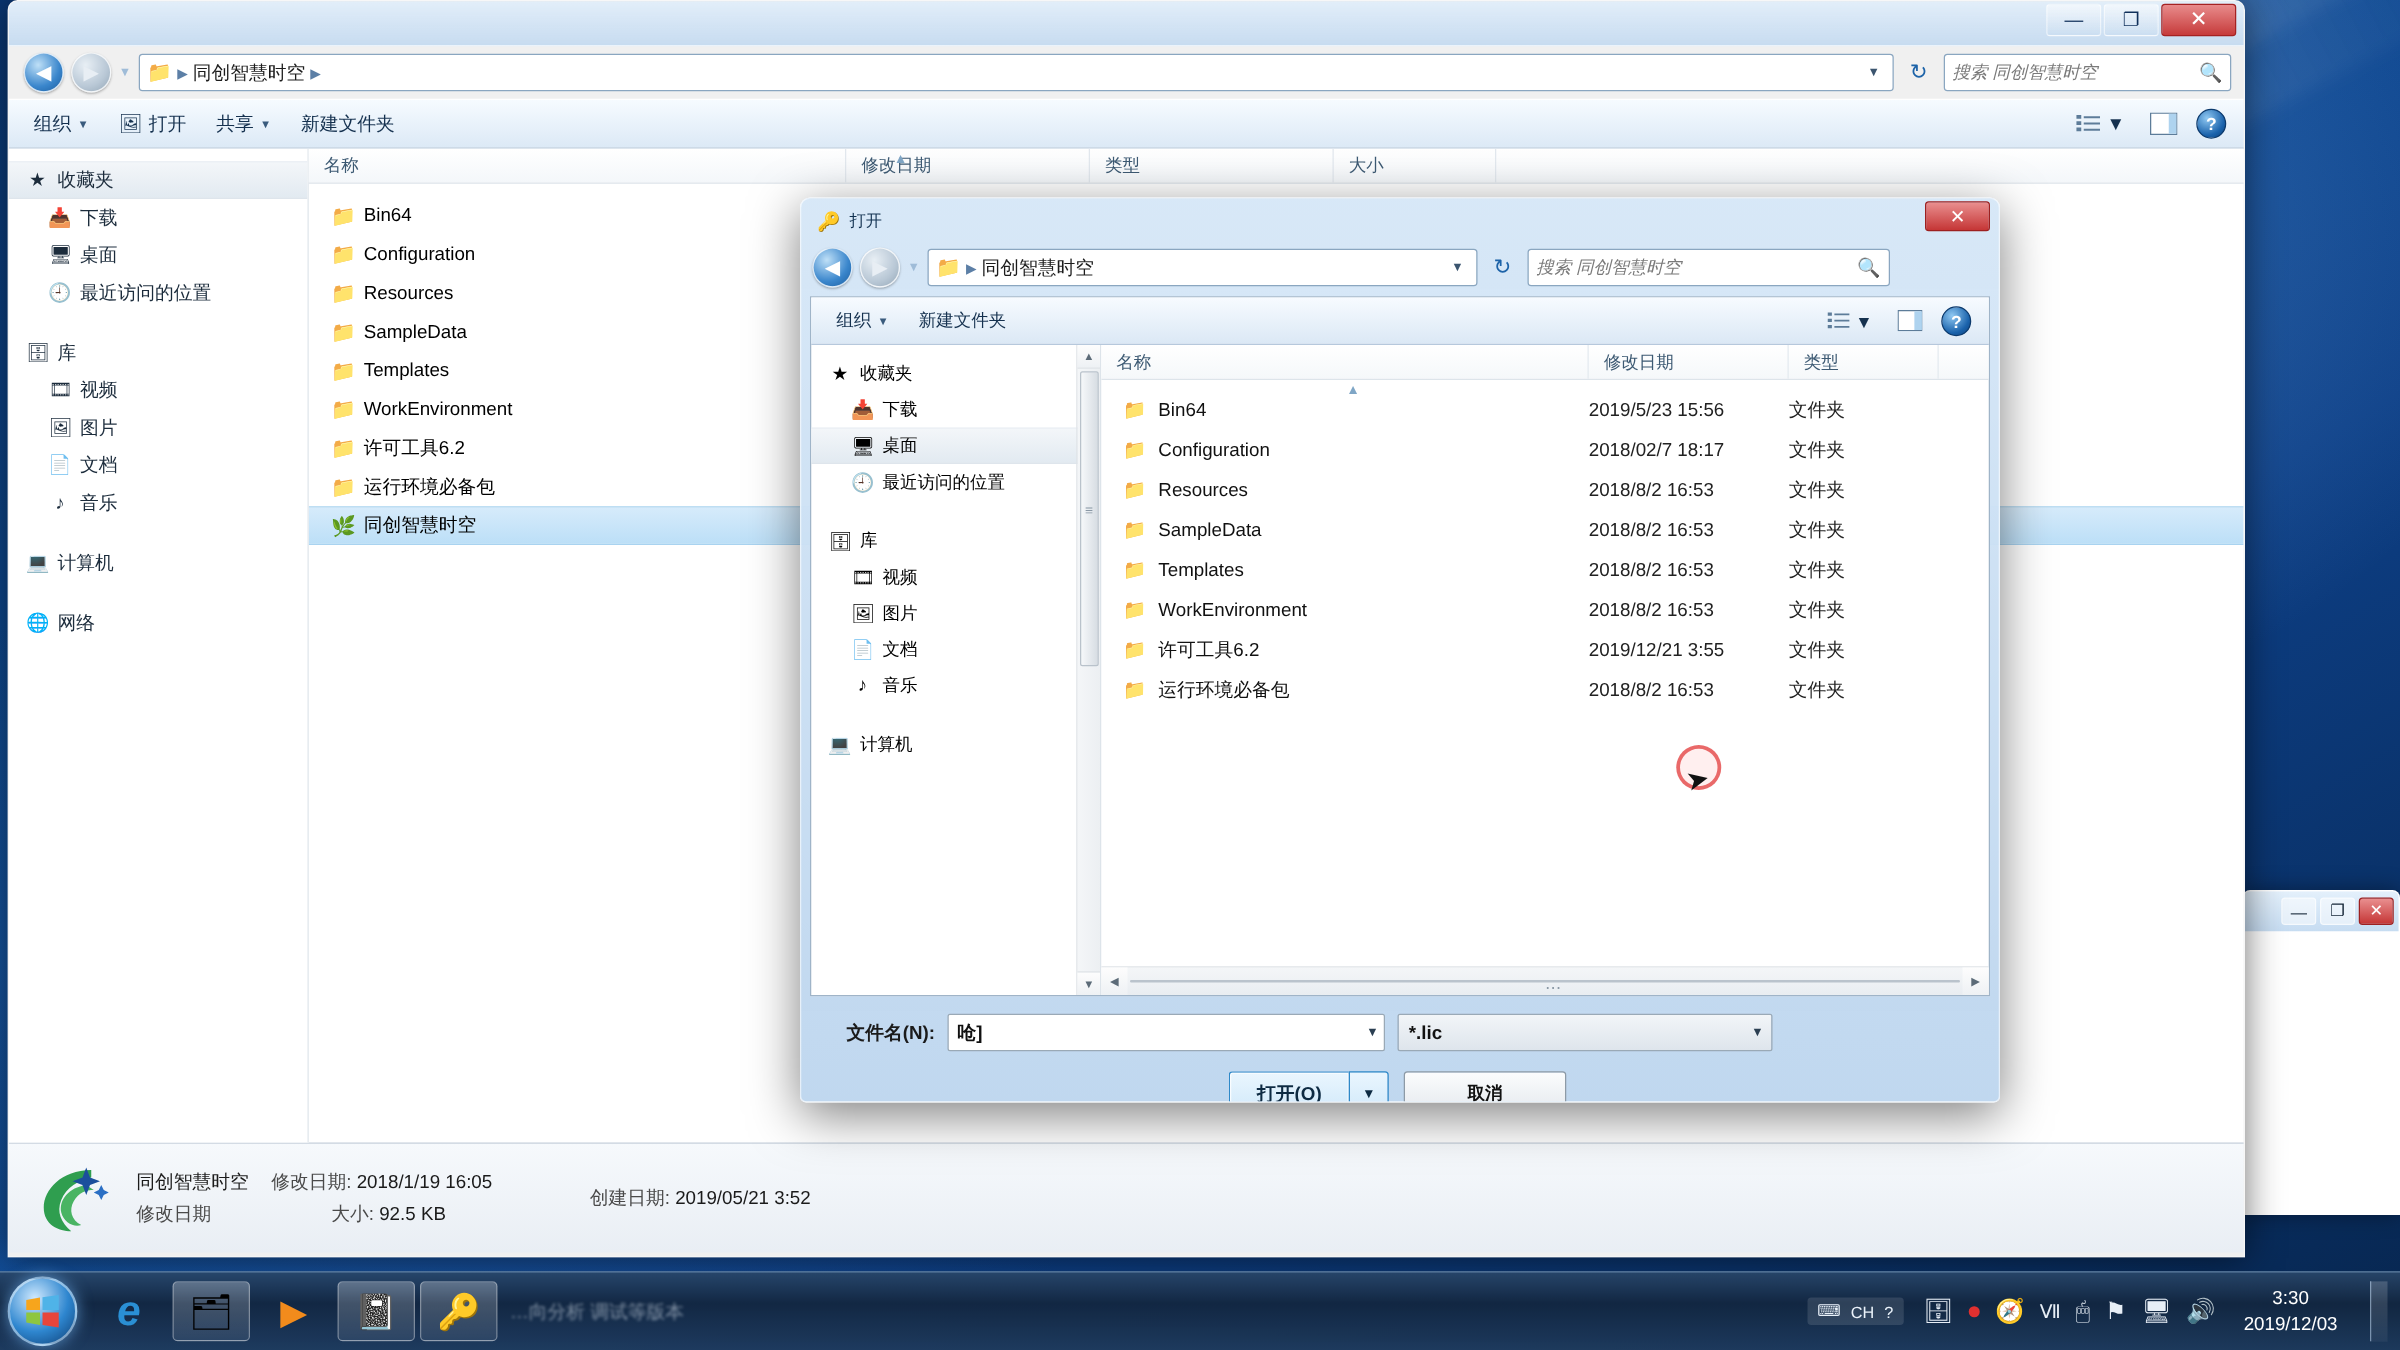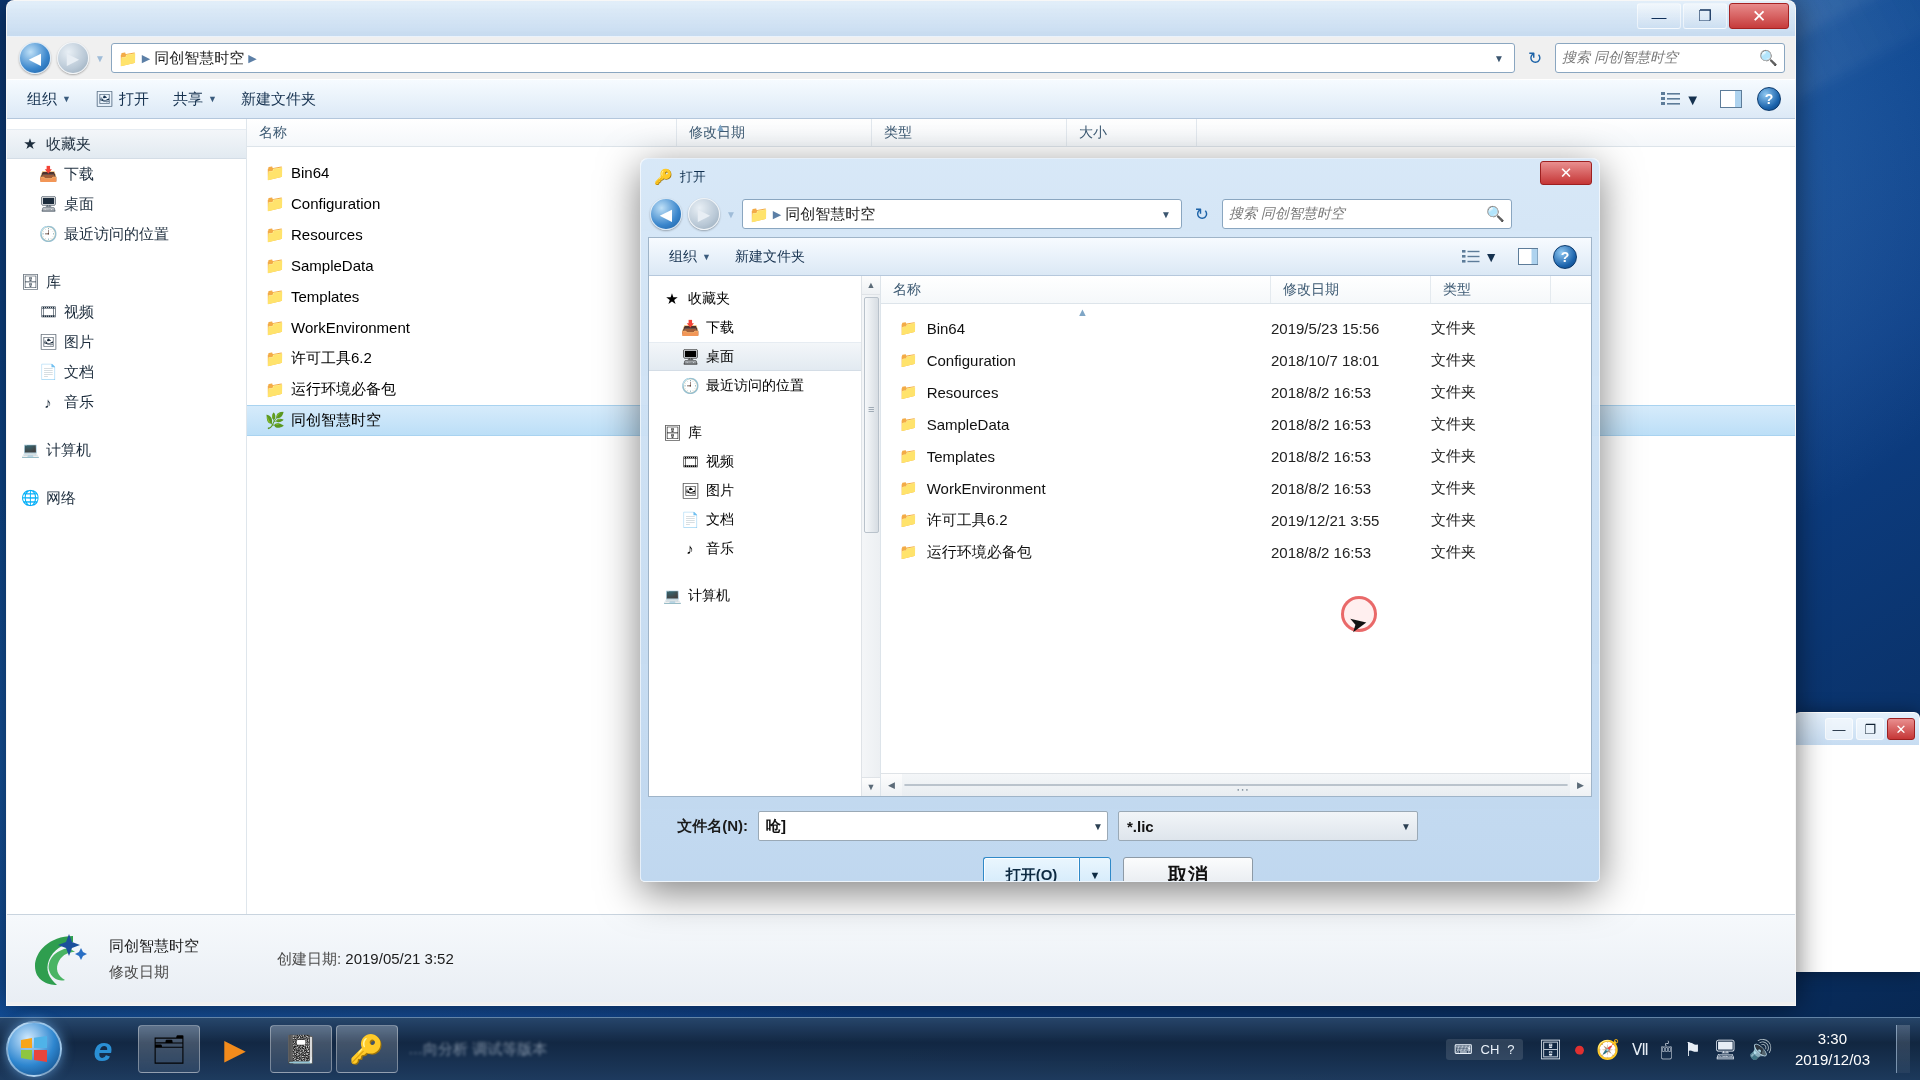--- a/index.html
+++ b/index.html
@@ -219,21 +219,21 @@
     box-shadow:inset 0 0 0 1px rgba(255,255,255,.8);
   }
   .btn-arrow {
     width:32px; border:1px solid #2f89c8; border-radius:0 3px 3px 0;
     background:linear-gradient(180deg,#eaf6fe,#cfe8fa); color:#0d2a42;
     display:flex; align-items:center; justify-content:center; font-size:11px; cursor:pointer;
   }
   .btn-plain {
     width:130px; height:36px; border:1px solid #8d9aa6; border-radius:3px;
     background:linear-gradient(180deg,#fbfcfd,#e3e8ed); color:#111;
-    display:flex; align-items:center; justify-content:center; font-size:20px; cursor:pointer;
+    display:flex; align-items:center; justify-content:center; font-size:14px; cursor:pointer;
   }
 
   
   .click-ring {
     position:absolute; left:700px; top:437px; width:36px; height:36px; border-radius:50%;
     border:3px solid rgba(226,60,60,.75); background:rgba(255,120,120,.12);
   }
   .cursor { position:absolute; left:708px; top:452px; font-size:22px; color:#111; transform:rotate(-12deg); }
 
   
@@ -497,20 +497,26 @@
         <path d="M44 6 C20 6 6 22 6 36 C6 50 18 55 28 55 C20 48 16 40 20 30 C24 20 34 14 44 12 Z" fill="#2f9e4f"></path>
         <path d="M40 18 C26 20 18 30 20 40 C22 48 30 52 36 50 C28 46 26 38 30 31 C34 24 40 22 46 22 Z" fill="#49b463"></path>
         <path d="M40 4 l3 8 8 3 -8 3 -3 8 -3 -8 -8 -3 8 -3 z" fill="#1b4f9c"></path>
         <path d="M52 18 l2 4 4 2 -4 2 -2 4 -2 -4 -4 -2 4 -2 z" fill="#2a6fc4"></path>
       </svg>
     </div>
     <div class="st-col">
       <div>同创智慧时空</div>
       <div class="st-lbl">修改日期</div>
     </div>
+    <div class="st-col">
+      <div><span class="st-lbl">修改日期:</span>
+           <span>2018/1/19 16:05</span></div>
+      <div style="padding-left:48px"><span class="st-lbl">大小:</span>
+           <span>92.5 KB</span></div>
+    </div>
     <div class="st-col" style="padding-left:60px">
       <div><span class="st-lbl">创建日期:</span>
            <span>2019/05/21 3:52</span></div>
     </div>
   </div>
 </div>
 
 <div id="dlg">
 
   <div class="dlg-title">
@@ -640,21 +646,21 @@
               <span>Bin64</span>
               </span>
             <span class="c-date">2019/5/23 15:56</span>
             <span class="c-type">文件夹</span>
           </div>
           <div class="dlg-row">
             <span class="c-name">
               <span>📁</span>
               <span>Configuration</span>
               </span>
-            <span class="c-date">2018/10/7 18:01</span>
+            <span class="c-date">2018/02/7 18:17</span>
             <span class="c-type">文件夹</span>
           </div>
           <div class="dlg-row">
             <span class="c-name">
               <span>📁</span>
               <span>Resources</span>
               </span>
             <span class="c-date">2018/8/2 16:53</span>
             <span class="c-type">文件夹</span>
           </div>

